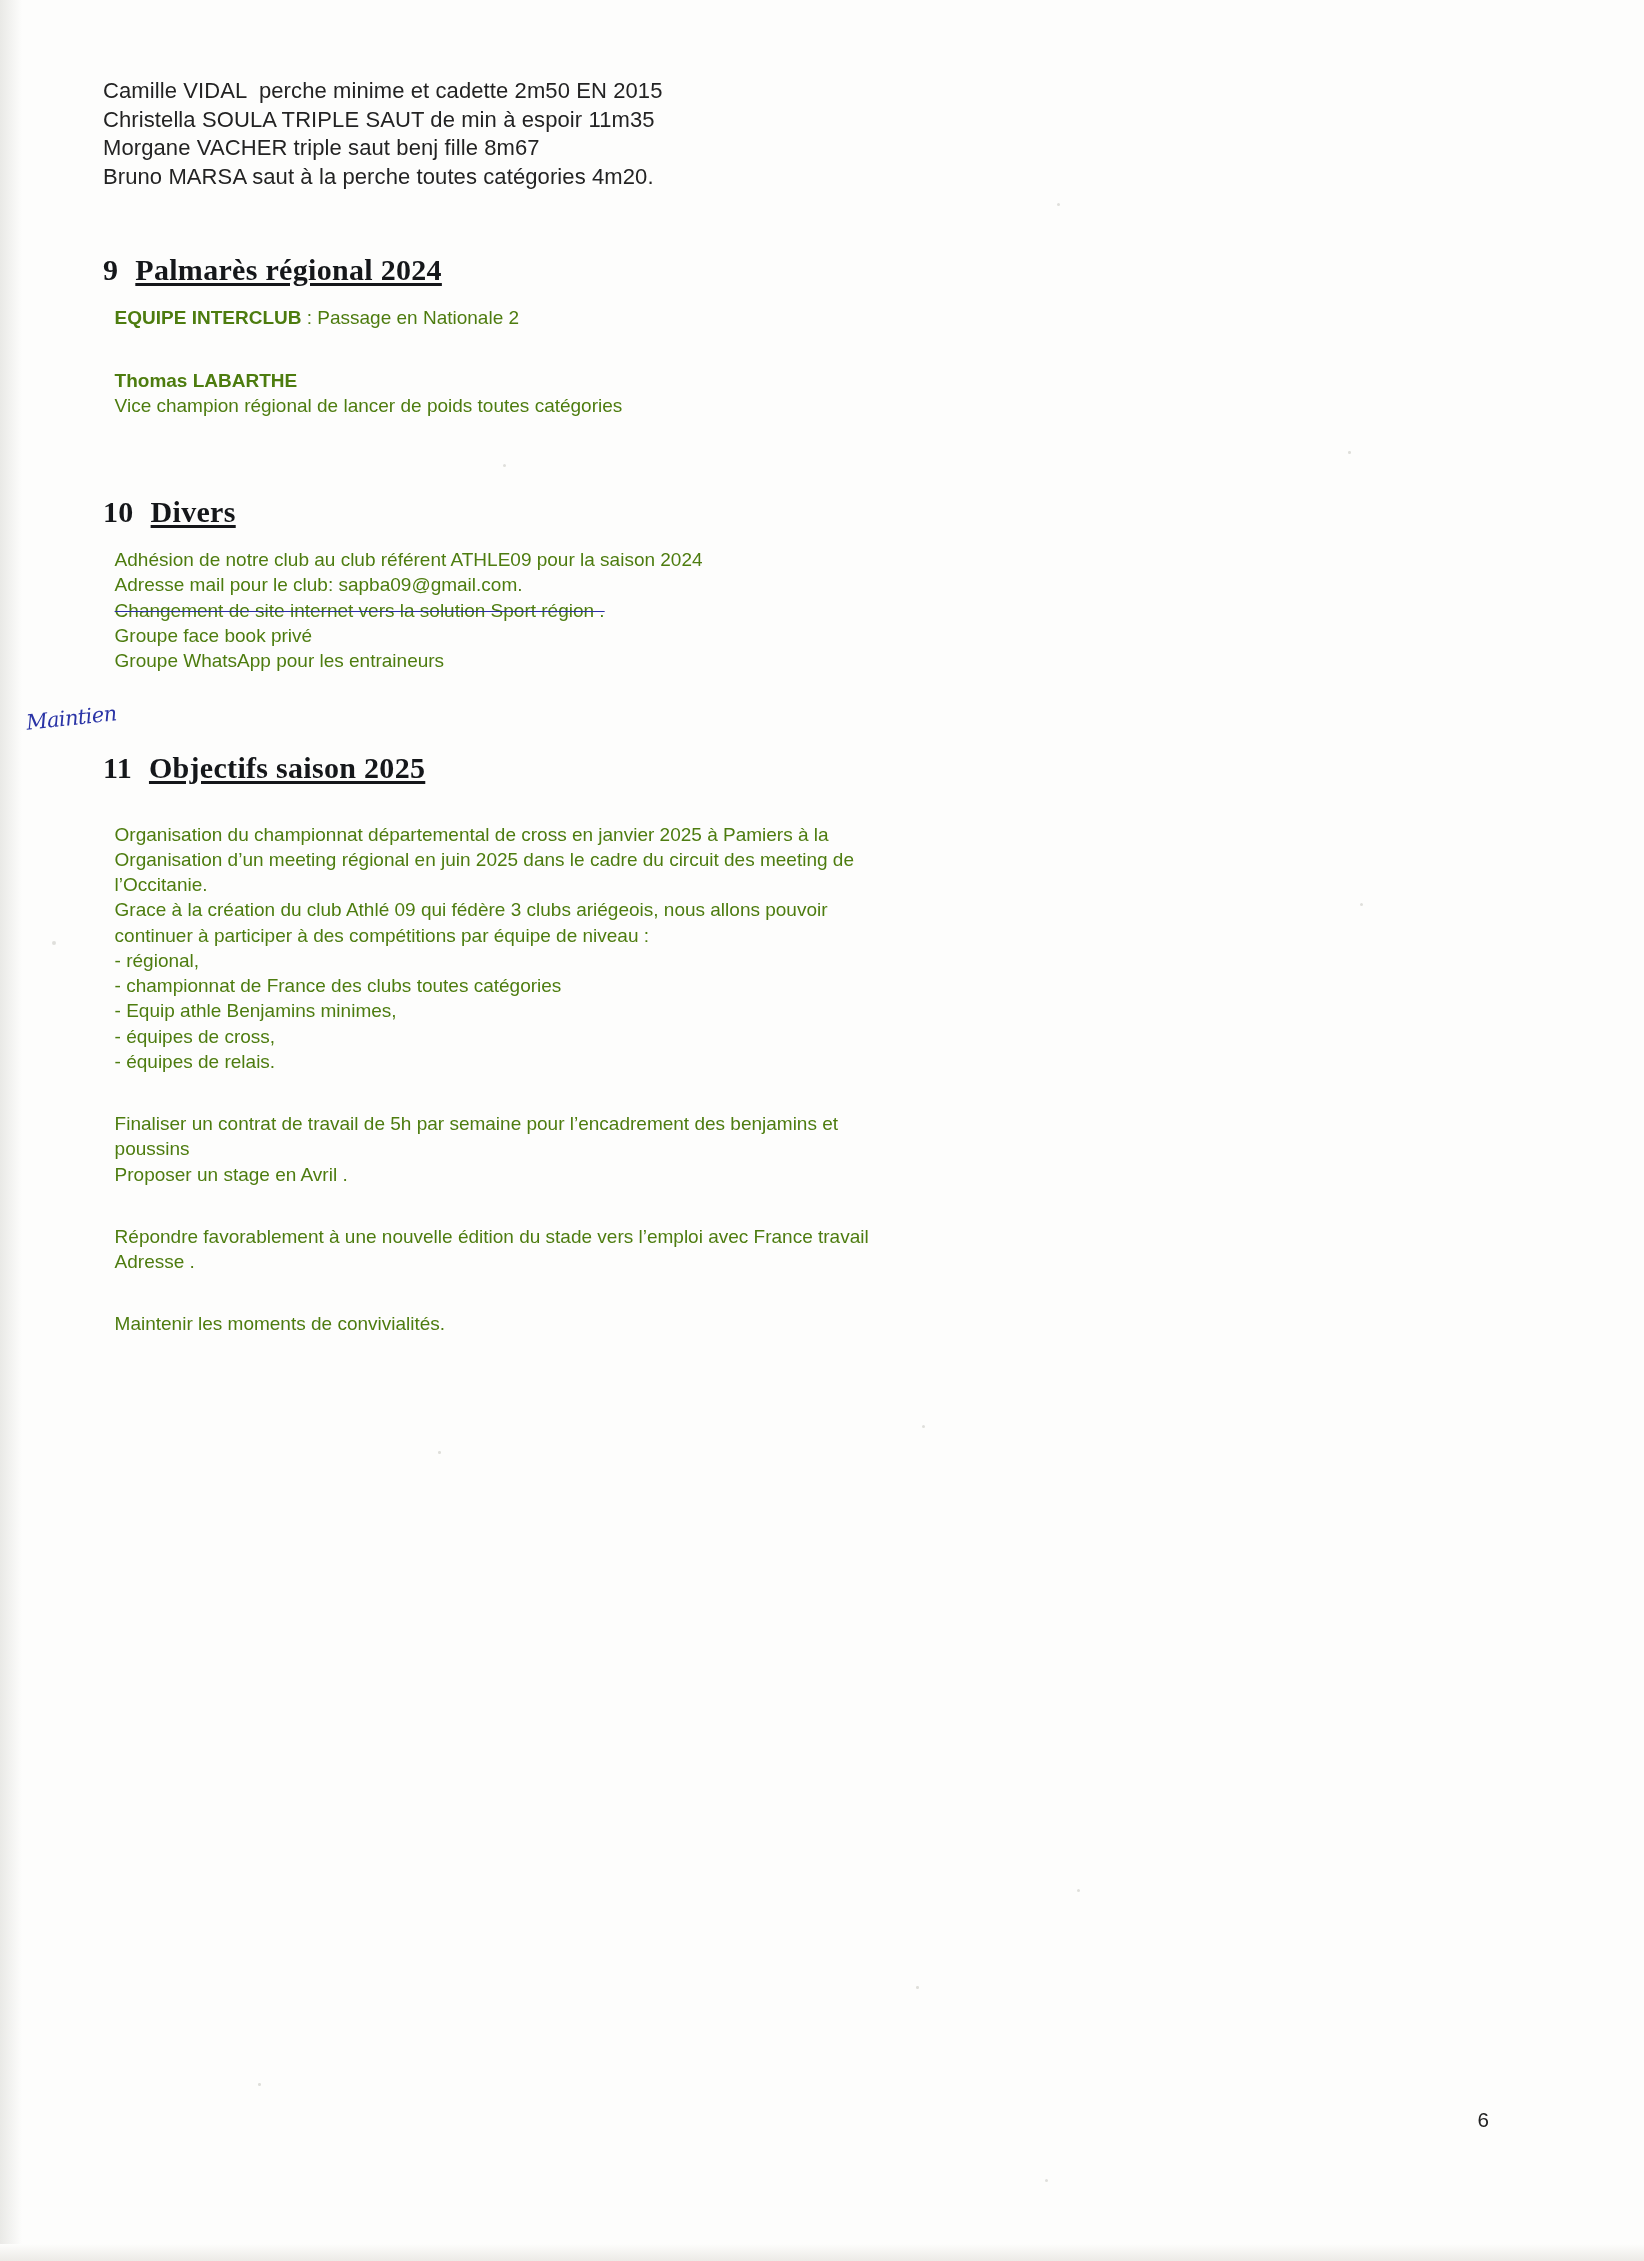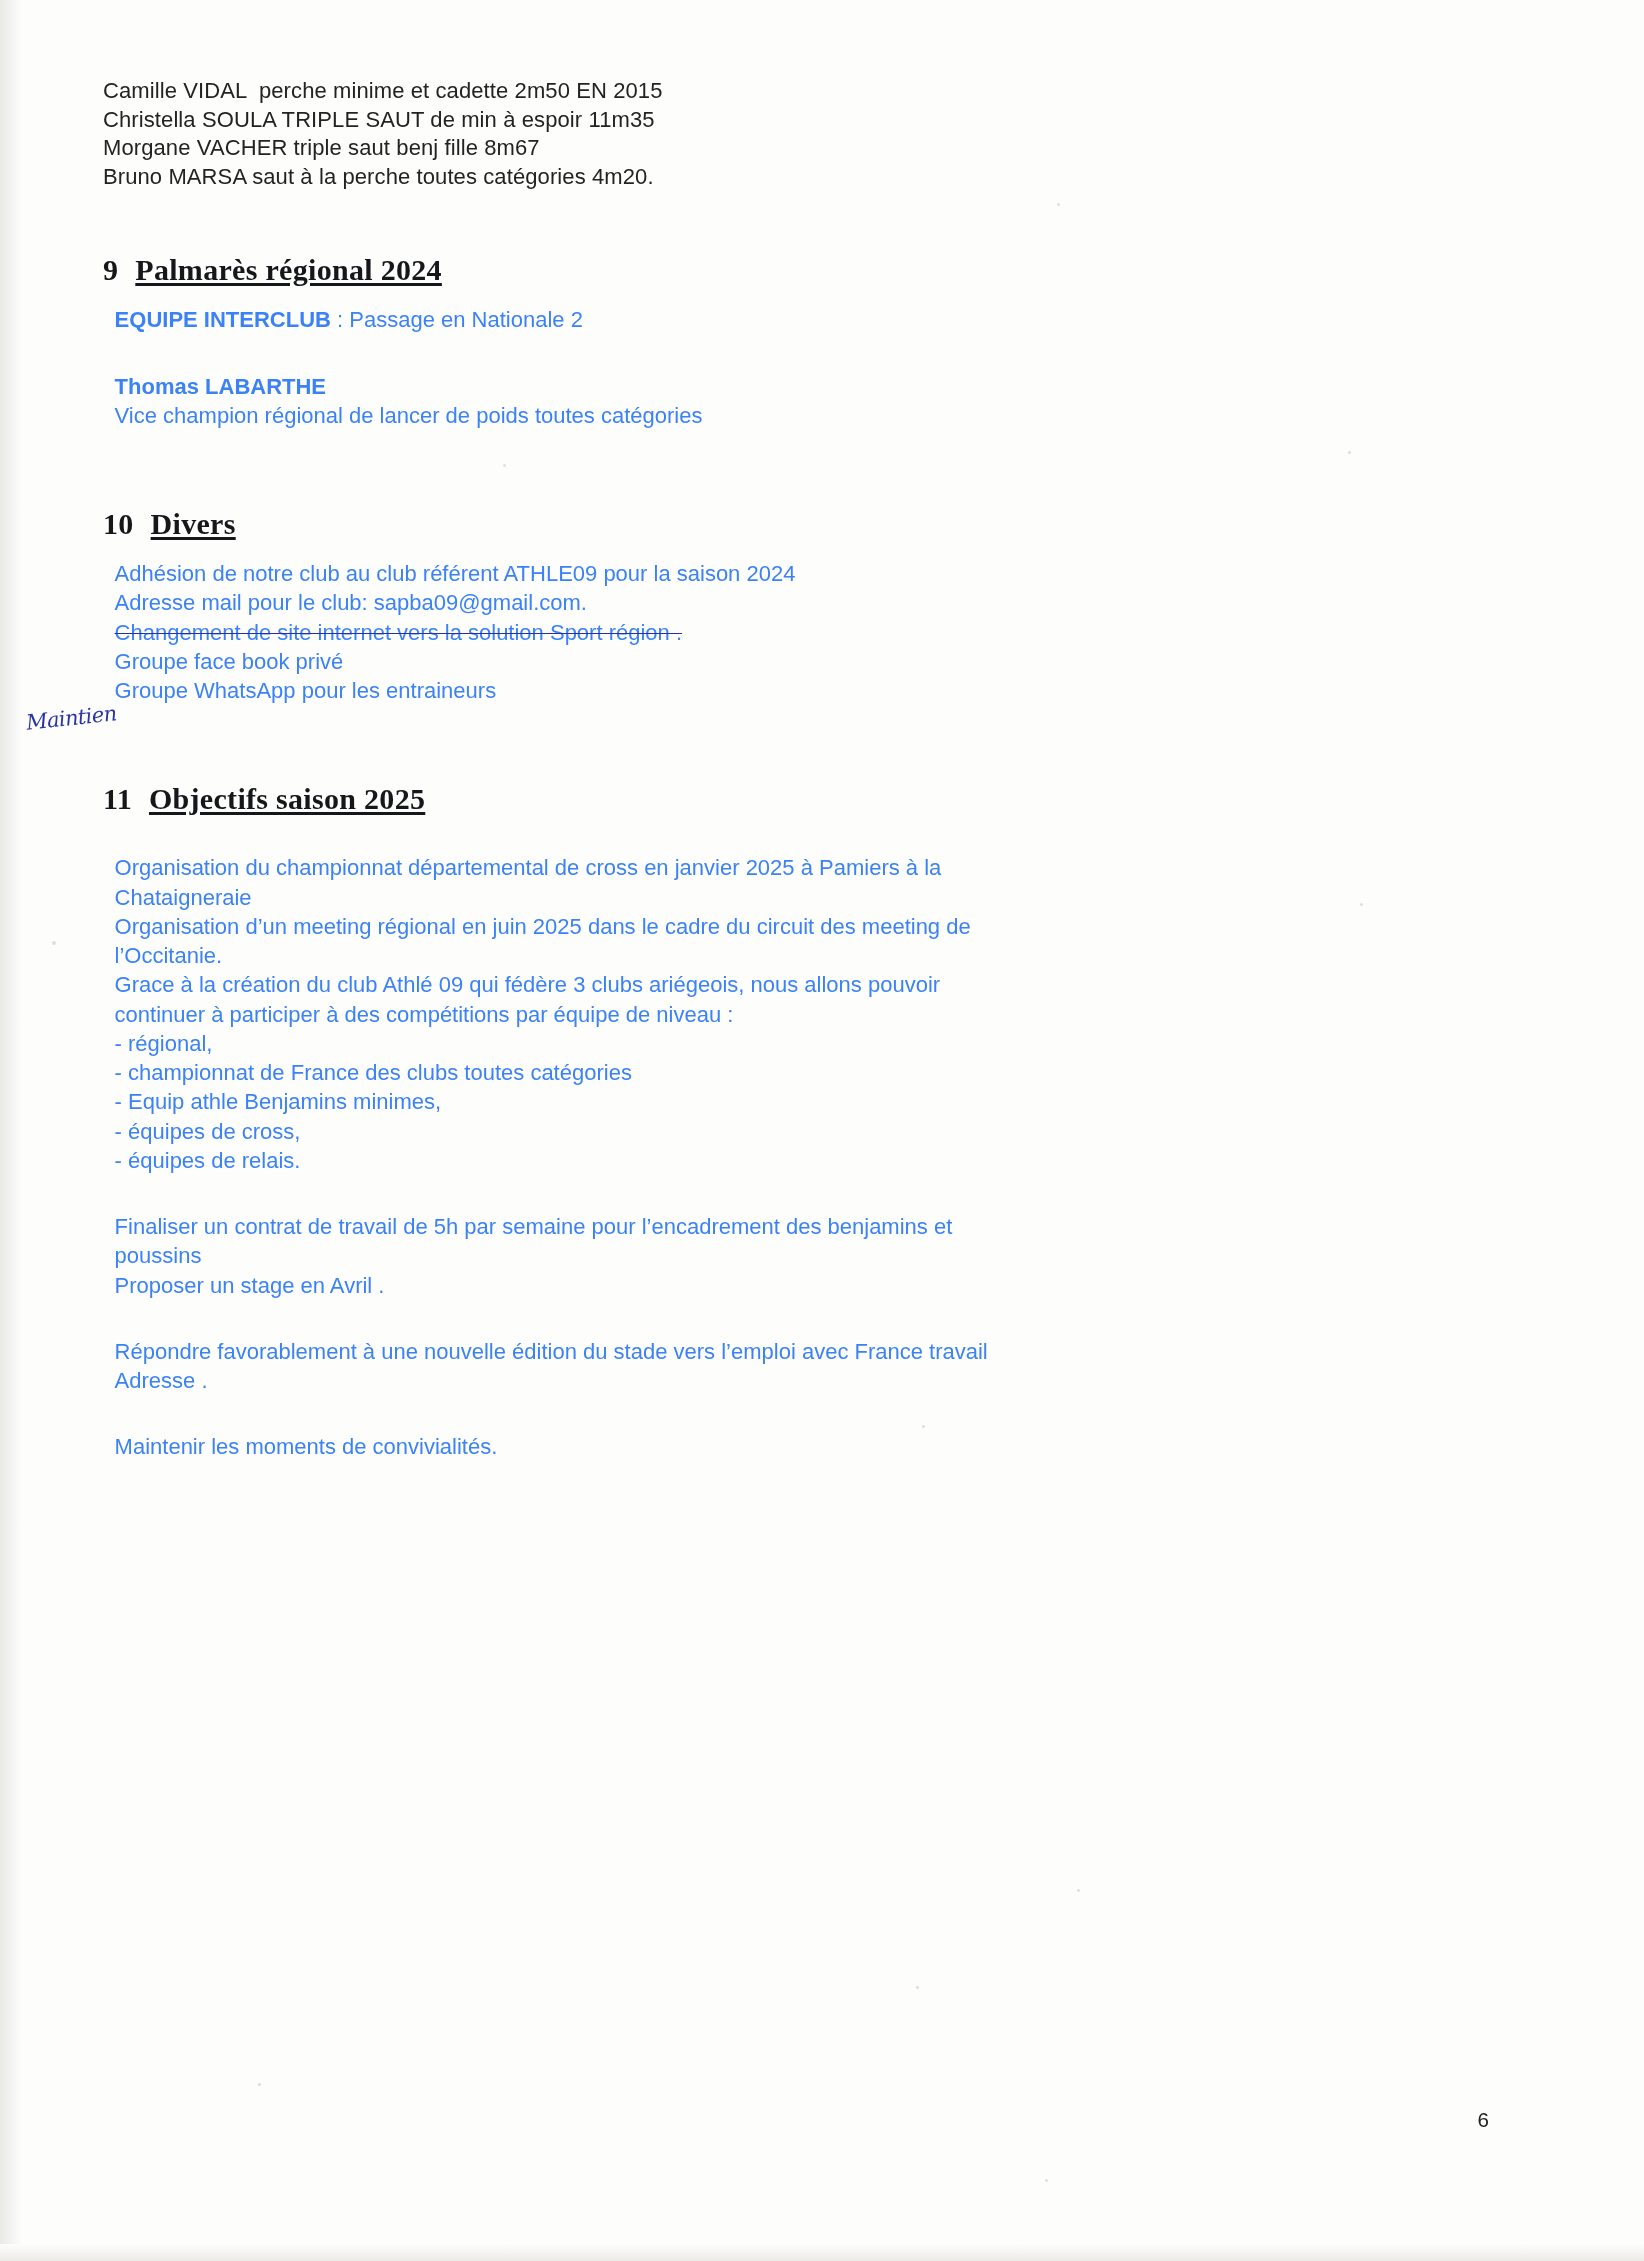--- a/index.html
+++ b/index.html
@@ -64,23 +64,23 @@
   }
   .sec-num {
     margin-right: 17px;
   }
   .sec-title {
     text-decoration: underline;
     text-underline-offset: 3.2px;
   }
 
   .body-text {
-    font-size: 22px;
+    font-size: 19px;
     line-height: 1.33;
-    color: #3b82f6;
+    color: #4d7c0f;
   }
   .body-text .ln { display: block; }
 
   .lead-bold {
     font-weight: bold;
   }
 
   .indent {
     margin-left: 11.6px;
   }
@@ -197,21 +197,20 @@
     <div class="section">
       <div class="sec-head">
         <span class="sec-num">11</span>
         <span class="sec-title">Objectifs saison 2025</span>
       </div>
 
       <div class="gap-md"></div>
 
       <div class="body-text indent para">
         <span class="ln">Organisation du championnat départemental de cross en janvier 2025 à Pamiers à la</span>
-        <span class="ln">Chataigneraie</span>
         <span class="ln">Organisation d’un meeting régional en juin 2025 dans le cadre du circuit des meeting de</span>
         <span class="ln">l’Occitanie.</span>
         <span class="ln">Grace à la création du club Athlé 09 qui fédère 3 clubs ariégeois, nous allons pouvoir</span>
         <span class="ln">continuer à participer à des compétitions par équipe de niveau :</span>
         <span class="ln"> - régional,</span>
         <span class="ln">  - championnat de France des clubs toutes catégories</span>
         <span class="ln">- Equip athle Benjamins minimes,</span>
         <span class="ln">- équipes de cross,</span>
         <span class="ln">- équipes de relais.</span>
       </div>

